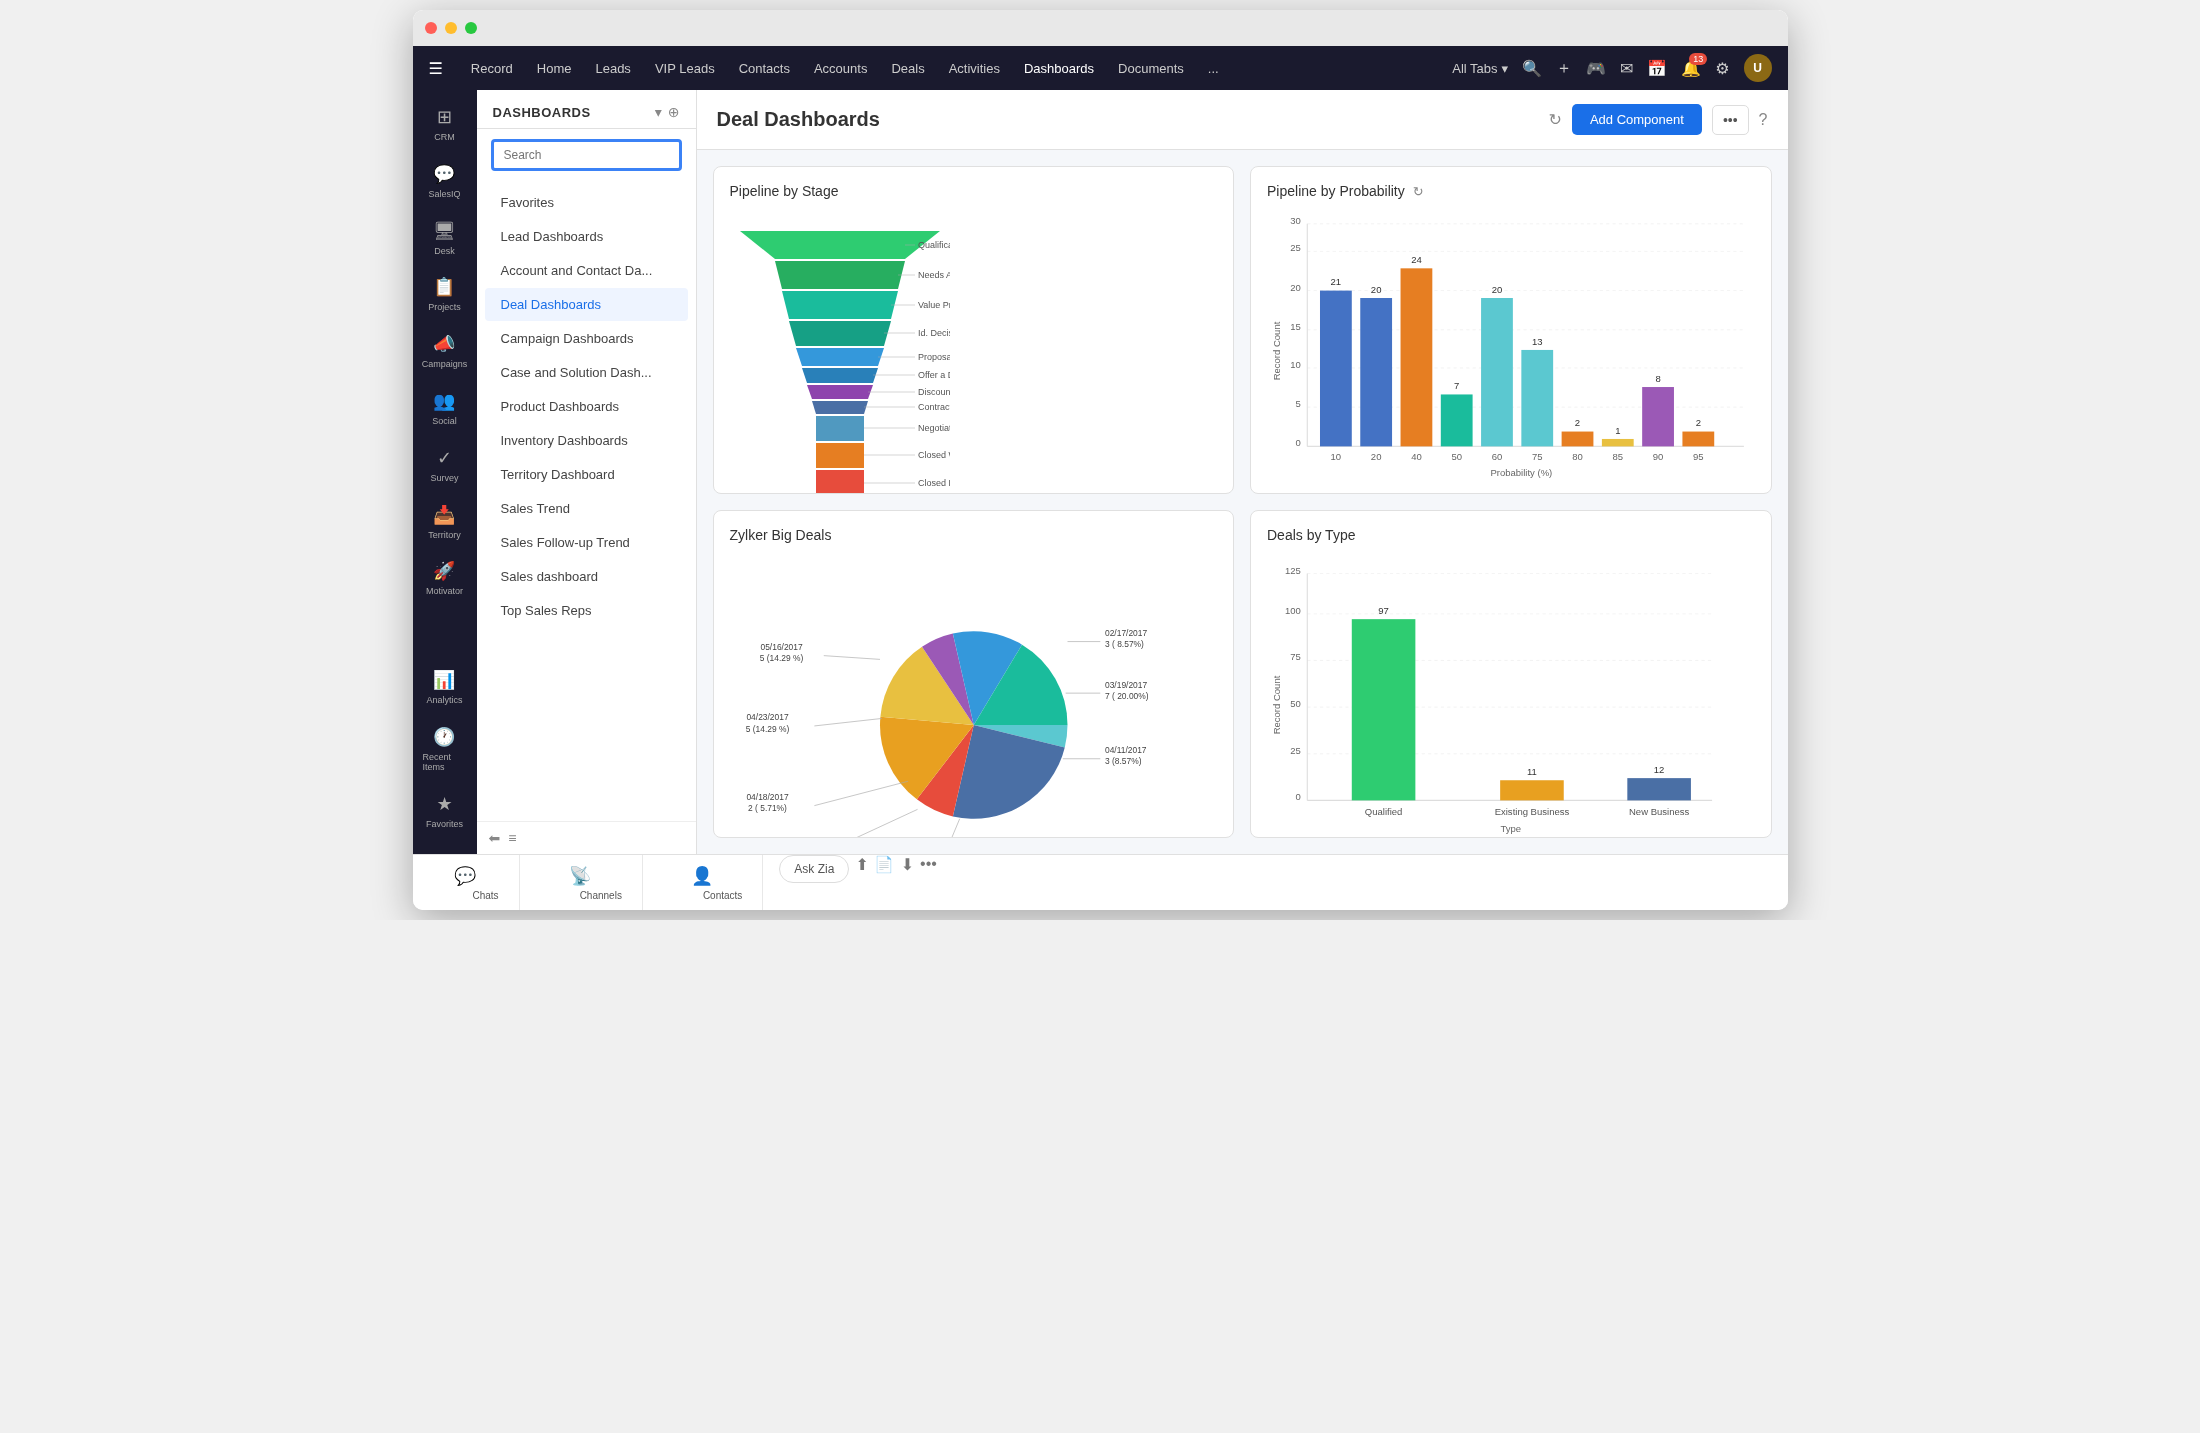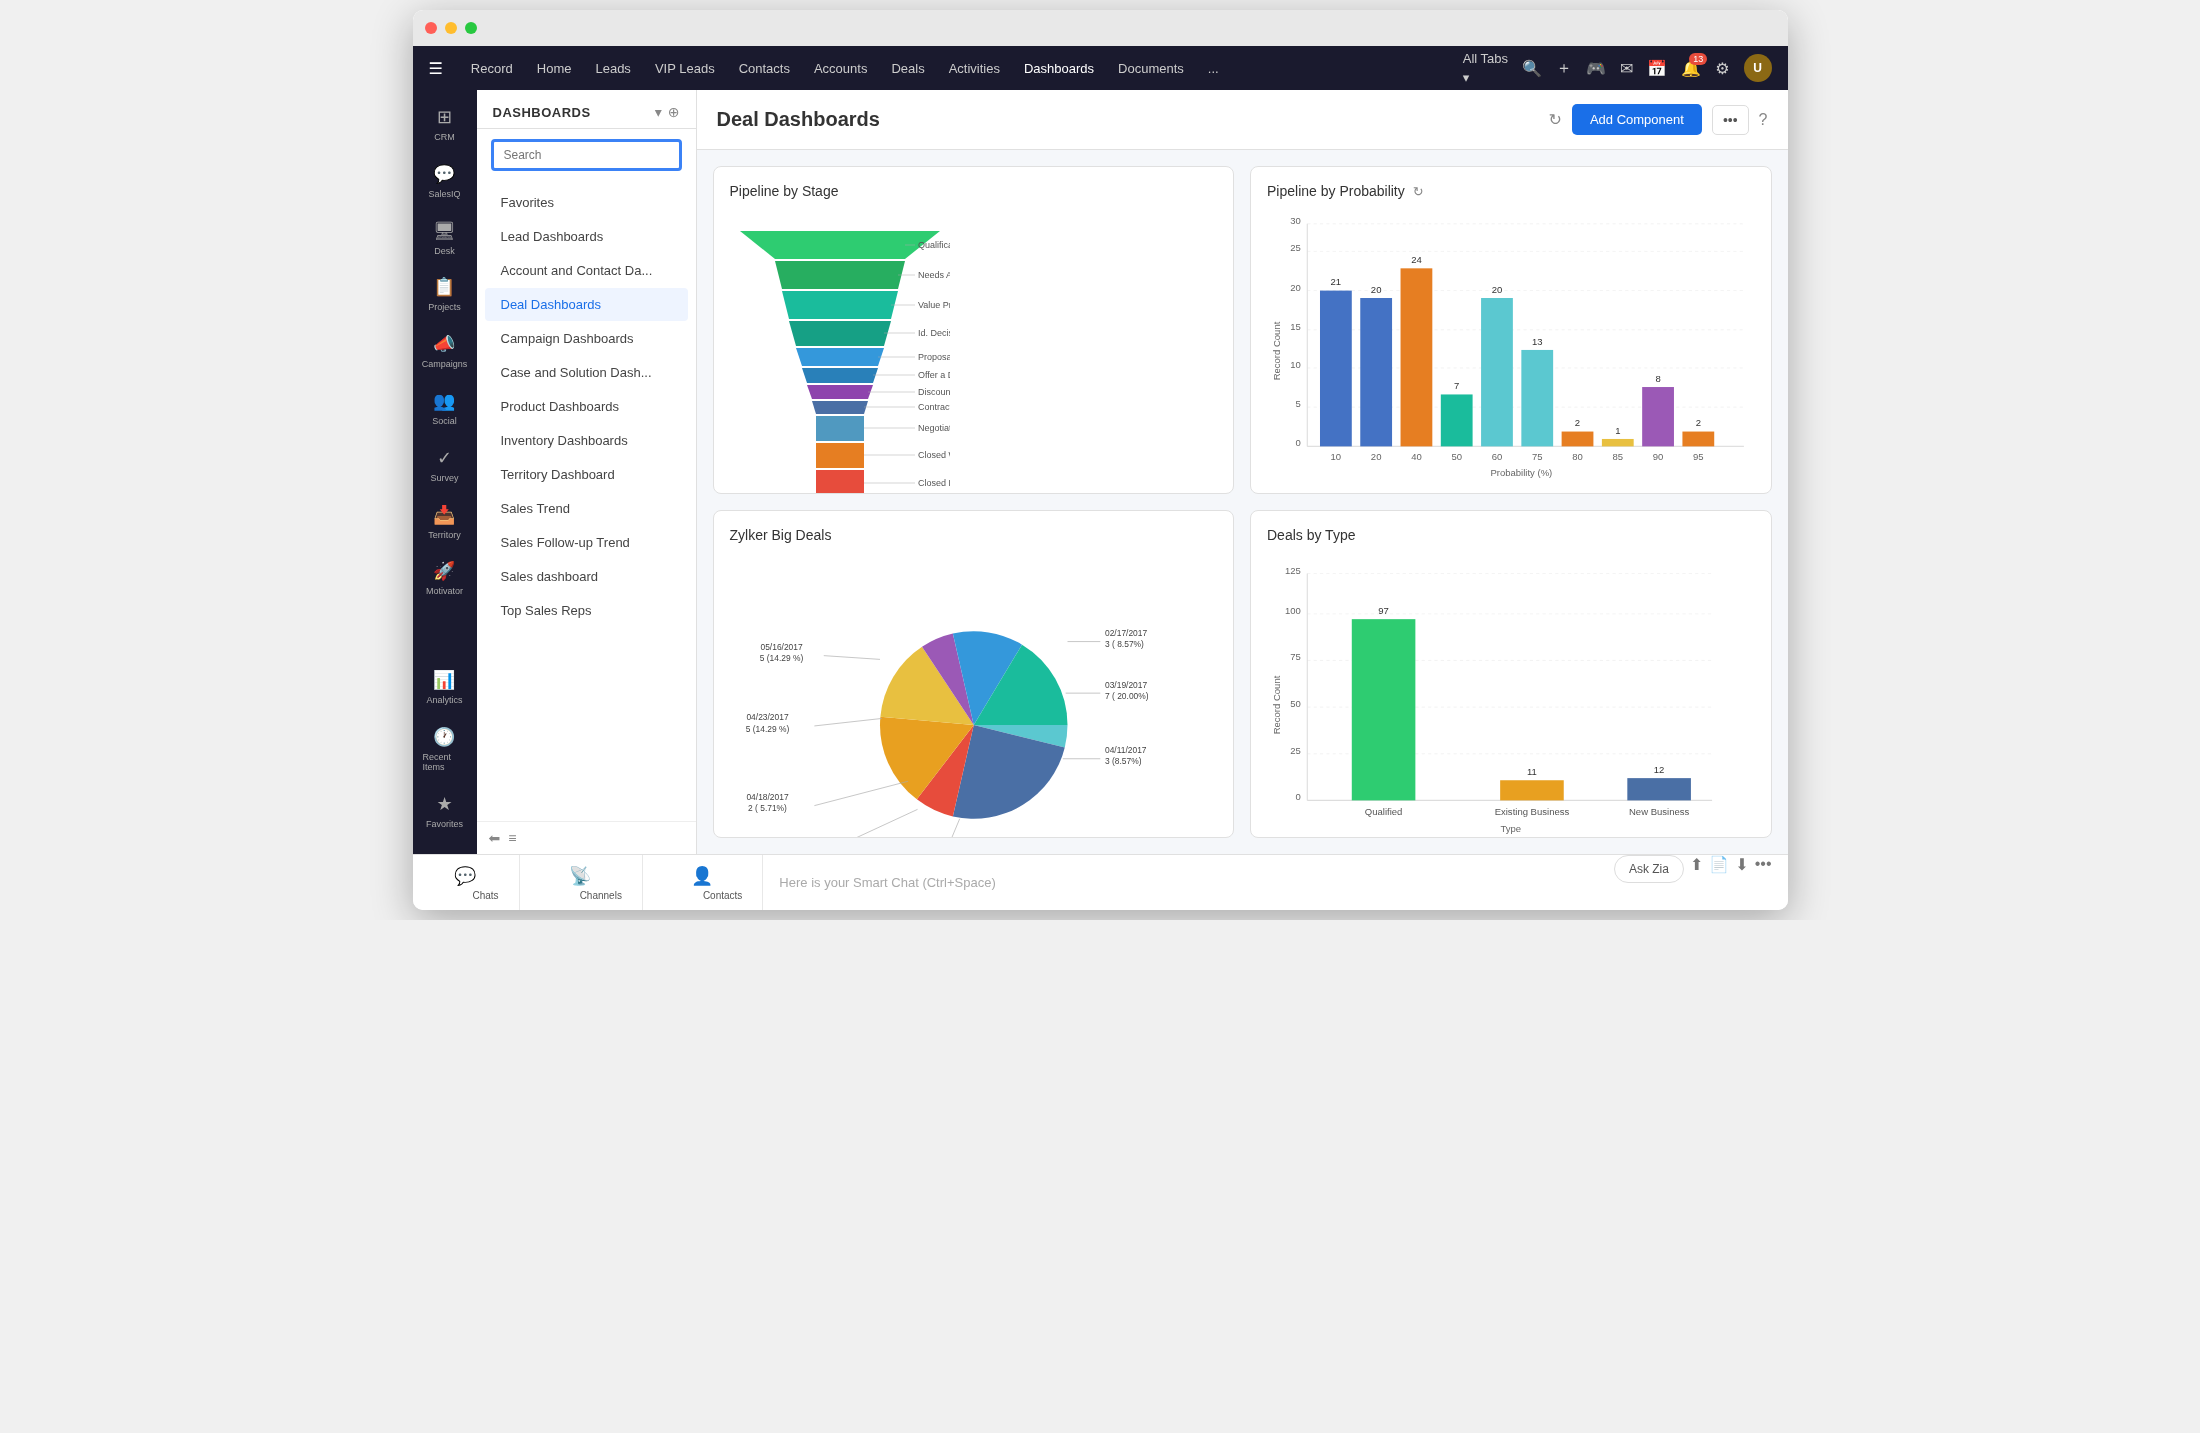--- a/index.html
+++ b/index.html
@@ -59,25 +59,25 @@
     .nav-item.active { color: #fff; font-weight: 500; }
     .nav-spacer { flex: 1; }
     .nav-right {
       display: flex;
       align-items: center;
       gap: 14px;
       color: #ccc;
     }
     .nav-right .all-tabs {
       display: flex;
+      align-items: center;
       gap: 4px;
       cursor: pointer;
       color: #ccc;
       font-size: 13px;
-      flex-direction: column;
     }
     .nav-icon { font-size: 16px; cursor: pointer; color: #ccc; }
     .notif-badge {
       position: relative;
       display: inline-block;
     }
     .notif-badge .badge {
       position: absolute;
       top: -6px;
       right: -6px;
@@ -722,23 +722,20 @@
       <span class="tab-label">Chats</span>
     </div>
     <div class="bottom-tab">
       <span class="tab-icon">📡</span>
       <span class="tab-label">Channels</span>
     </div>
     <div class="bottom-tab">
       <span class="tab-icon">👤</span>
       <span class="tab-label">Contacts</span>
     </div>
-    <div class="bottom-chat-input">
-      <span style="color:#aaa; font-size:13px;">Here is your Smart Chat (Ctrl+Space)</span>
-    </div>
     <div class="bottom-right-actions">
       <button class="ask-zia-btn">Ask Zia</button>
       <span class="bottom-action-icon">⬆</span>
       <span class="bottom-action-icon">📄</span>
       <span class="bottom-action-icon">⬇</span>
       <span class="bottom-action-icon">•••</span>
     </div>
   </div>
 </div>
 

